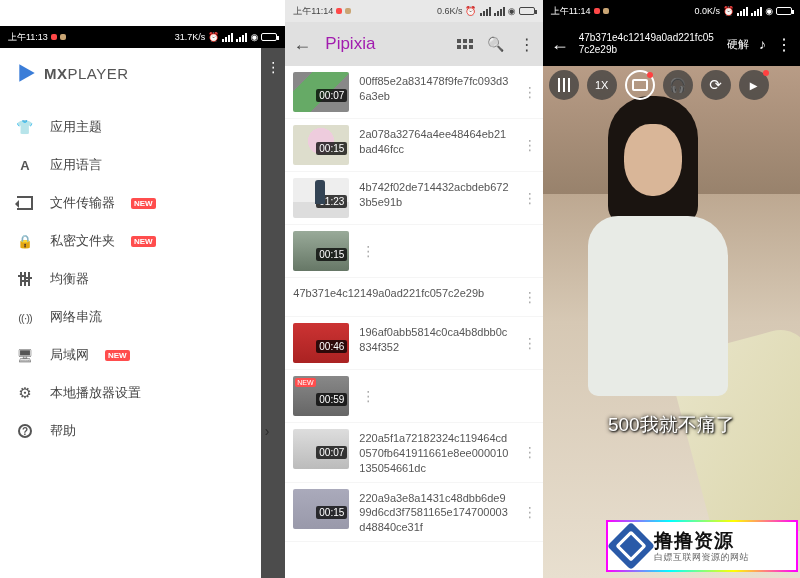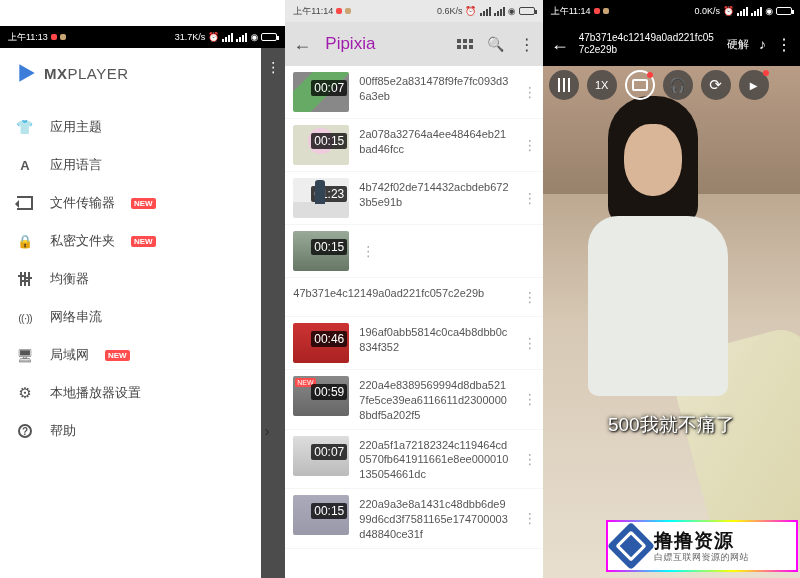--- a/index.html
+++ b/index.html
@@ -53,21 +53,21 @@
 .appbar .back::before { content: "\2190"; font-size: 18px; }
 .appbar .title { font-size: 17px; font-weight: 400; color: #a21caf; }
 .appbar .spacer { flex: 1; }
 .appbar .grid-ic { display: grid; grid-template-columns: 4px 4px 4px; grid-gap: 2px; }
 .appbar .grid-ic i { width: 4px; height: 4px; background: #555; }
 .appbar .search::before { content: "\1F50D"; font-size: 14px; filter: grayscale(1); }
 .appbar .dots::before { content: "\22EE"; font-size: 16px; }
 .filelist { background: #fff; height: calc(578px - 22px - 44px); overflow: hidden; }
 .frow { display: flex; padding: 6px 4px 6px 8px; gap: 10px; border-bottom: 1px solid #f5f5f5; align-items: flex-start; }
 .thumb { width: 56px; height: 40px; background: #ccc; border-radius: 2px; position: relative; flex-shrink: 0; overflow: hidden; }
-.thumb .dur { position: absolute; right: 2px; bottom: 16px; background: rgba(0,0,0,0.75); color: #fff; font-size: 12px; padding: 1px 3px; border-radius: 2px; }
+.thumb .dur { position: absolute; right: 2px; bottom: 10px; background: rgba(0,0,0,0.75); color: #fff; font-size: 10px; padding: 1px 3px; border-radius: 2px; }
 .thumb .new { position: absolute; left: 2px; top: 2px; background: #ff4d4d; color: #fff; font-size: 7px; padding: 1px 2px; border-radius: 2px; }
 .fname { font-size: 11px; color: #555; word-break: break-all; line-height: 1.35; flex: 1; padding-top: 2px; }
 .frow .dots { color: #aaa; padding: 4px 2px; align-self: center; }
 .frow .dots::before { content: "\22EE"; font-size: 14px; }
 
 
 .th0{background:linear-gradient(135deg,#888 0,#888 20%,#6a6 20%,#6a6 60%,#888 60%)}
 .th1{background:radial-gradient(circle at 50% 40%,#ecd 0,#ecd 35%,#ddc 36%,#ddc 100%)}
 .th2{background:linear-gradient(#eee 0,#eee 60%,#ddd 60%);}.th2::after{content:"";position:absolute;left:22px;top:2px;width:10px;height:24px;background:#345;border-radius:3px 3px 0 0}
 .th3{background:linear-gradient(#9a9 0,#676 100%)}
@@ -287,21 +287,20 @@
           <span class="dur">00:46</span>
         </div>
         <div class="fname">196af0abb5814c0ca4b8dbb0c834f352</div>
         <span class="dots"></span>
       </div>
       <div class="frow">
         <div class="thumb th6">
           <span class="new">NEW</span>
           <span class="dur">00:59</span>
         </div>
-        <div class="fname">220a4e8389569994d8dba5217fe5ce39ea6116611d23000008bdf5a202f5</div>
         <span class="dots"></span>
       </div>
       <div class="frow">
         <div class="thumb th7">
           <span class="dur">00:07</span>
         </div>
         <div class="fname">220a5f1a72182324c119464cd0570fb641911661e8ee000010135054661dc</div>
         <span class="dots"></span>
       </div>
       <div class="frow">

